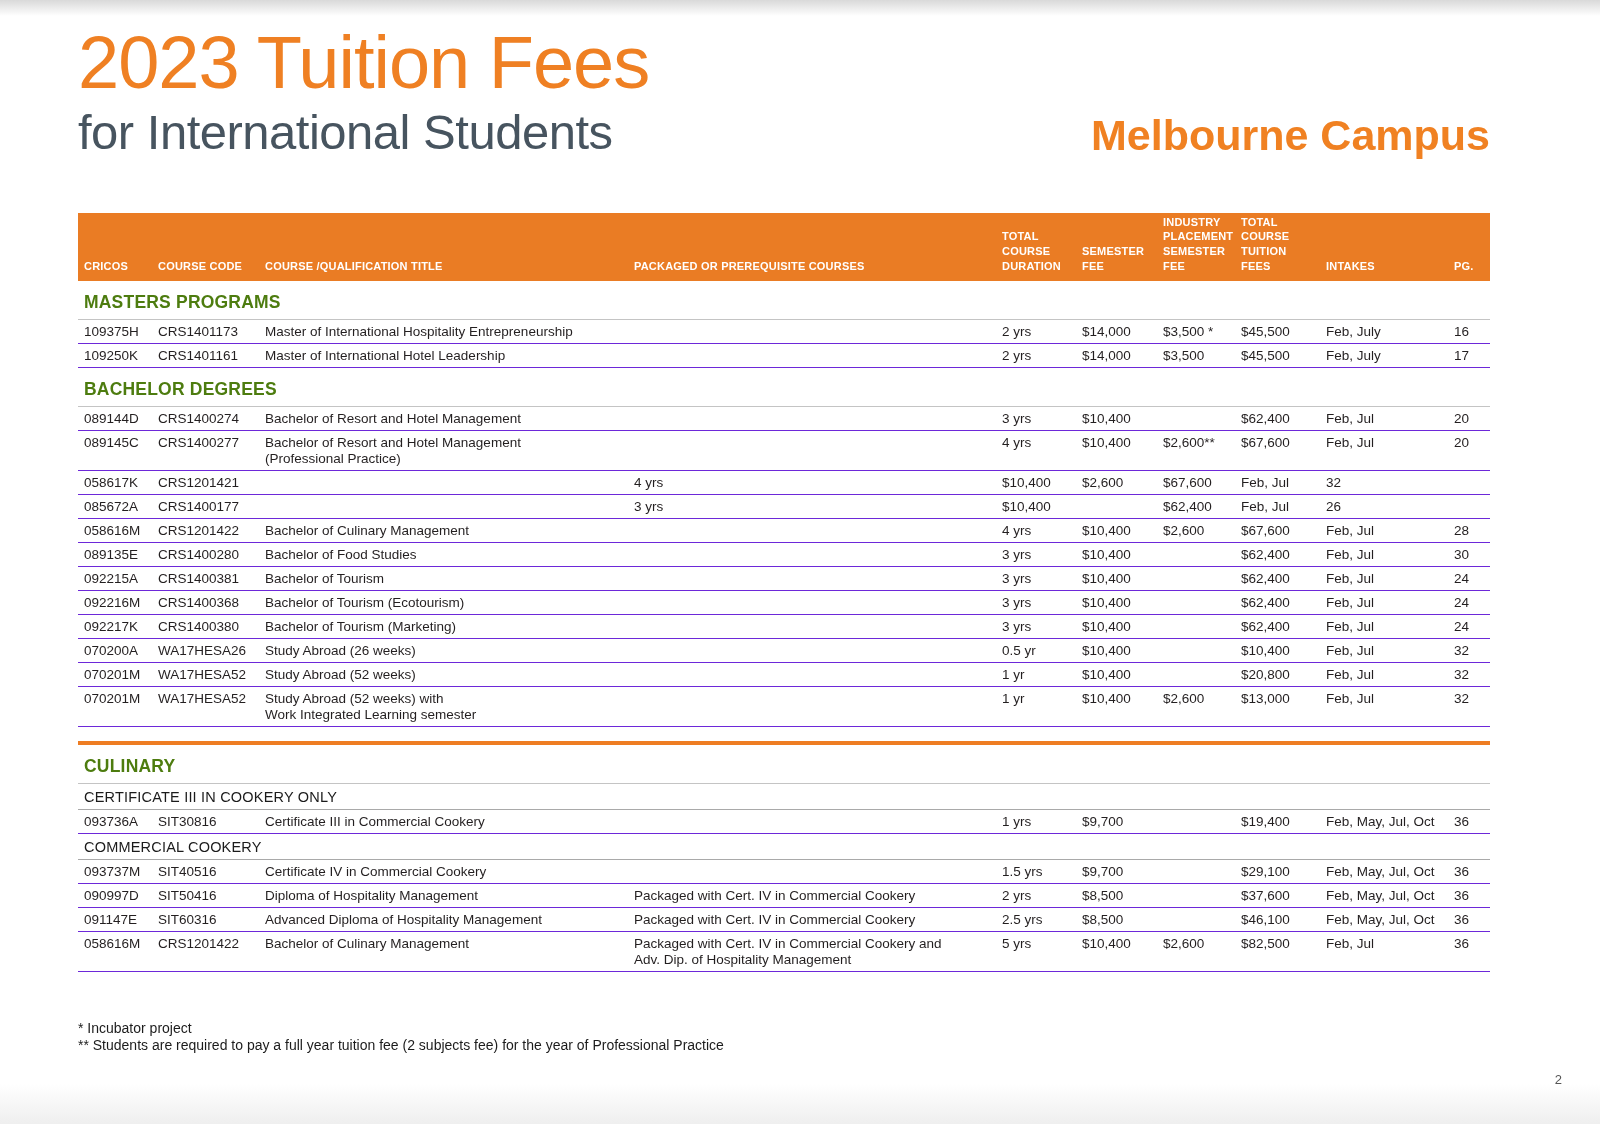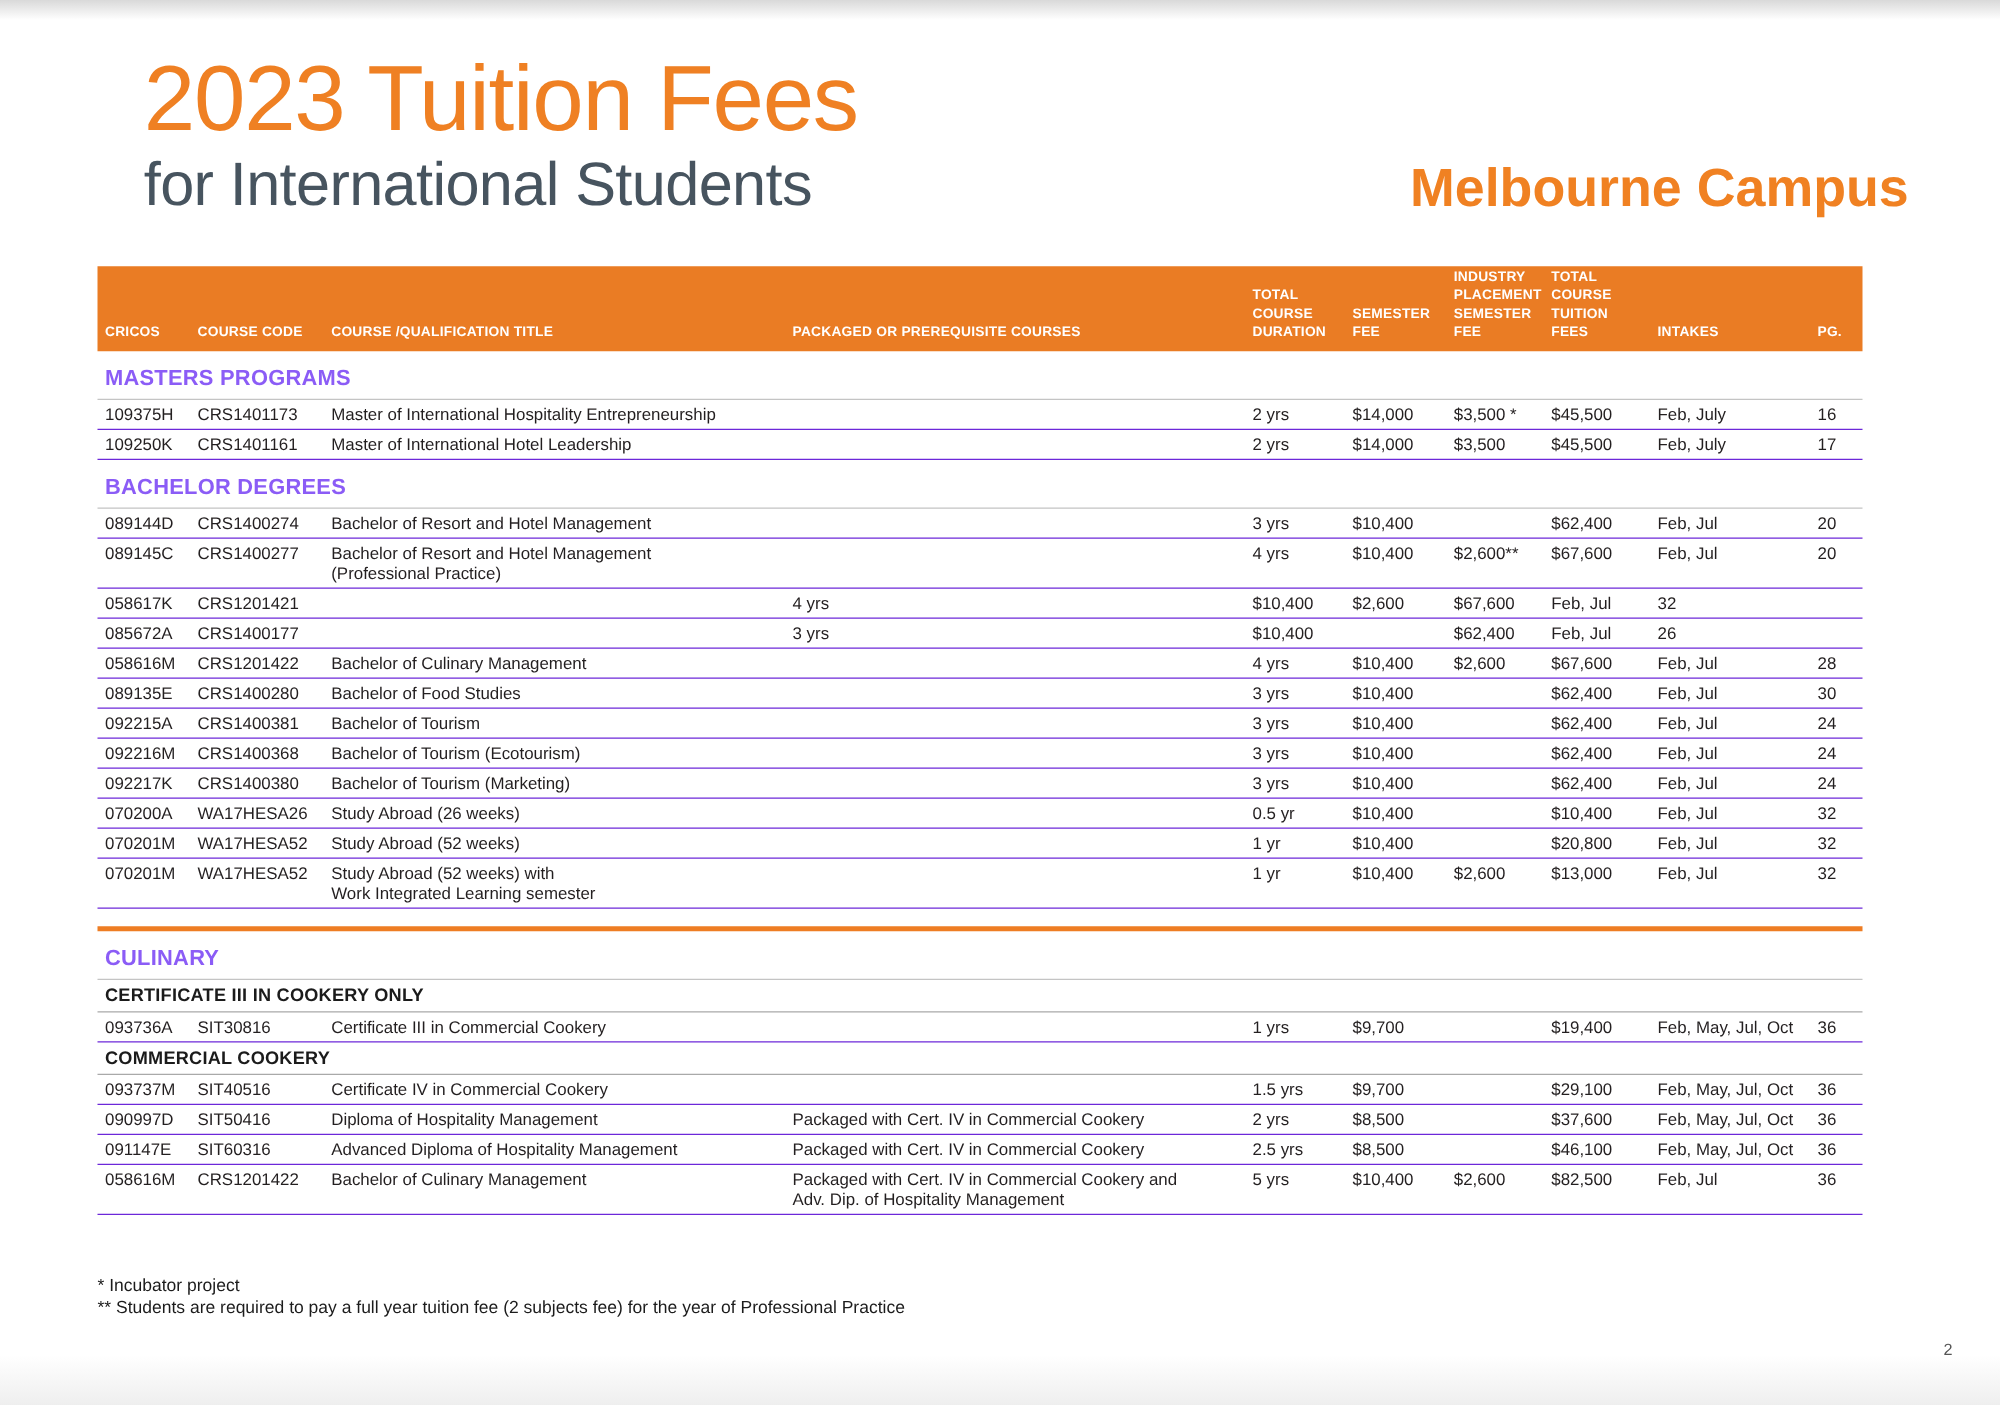--- a/index.html
+++ b/index.html
@@ -15,21 +15,21 @@
     position:absolute; top:0; left:0; width:1600px; height:16px;
     background:linear-gradient(#d9d9d9, #ffffff);
   }
   .bottom-shade {
     position:absolute; bottom:0; left:0; width:1600px; height:40px;
     background:linear-gradient(rgba(255,255,255,0), rgba(225,225,225,.55));
   }
   .page { position:absolute; top:0; left:0; width:1600px; height:1124px; }
 
   
-  .doc-header { position:absolute; top:40px; left:78px; width:1412px;margin-left:37px; }
+  .doc-header { position:absolute; top:24px; left:78px; width:1412px; }
   .doc-title {
     font-size:74px; font-weight:400; letter-spacing:-1px;
     color:#EF8023; line-height:1.05;
   }
   .sub-row { display:flex; justify-content:space-between; align-items:flex-end; margin-top:6px; }
   .doc-subtitle { font-size:49px; font-weight:400; letter-spacing:-0.5px; color:#47545F; line-height:1.0; }
   .campus { font-size:43px; font-weight:700; color:#F08122; line-height:1.0;text-align:right; }
 
   
   .tuition-table { position:absolute; top:213px; left:78px; width:1412px; }
@@ -46,25 +46,25 @@
   }
   .trow { border-bottom:1px solid #6d28d9; align-items:start; }
   .tcell {
     font-size:13.5px; line-height:16px; padding:4px 6px 3px 6px;
     white-space:pre-line;
   }
   .section-heading {
     border-bottom:1px solid #c4c4c4;
   }
   .heading-orange {
-    color:#8b5cf6; font-weight:700; font-size:17.5px; letter-spacing:.2px;
+    color:#4d7c0f; font-weight:700; font-size:17.5px; letter-spacing:.2px;
     padding:11px 6px 6px 6px;
   }
   .heading-black {
-    color:#1b1b1b; font-weight:700; font-size:14.5px; letter-spacing:.2px;
+    color:#1b1b1b; font-weight:400; font-size:14.5px; letter-spacing:.2px;
     padding:5px 6px 4px 6px;
     border-bottom:1px solid #a9a9a9;
   }
   .section.orange-rule { border-top:4px solid #EE7D23; margin-top:14px; }
 
   
   .footnotes { position:absolute; left:78px; top:1020px; font-size:14px; line-height:17px; color:#1c1c1c; }
   .pagenum { position:absolute; right:38px; top:1072px; font-size:13px; color:#555; }
 </style>
 </head>

